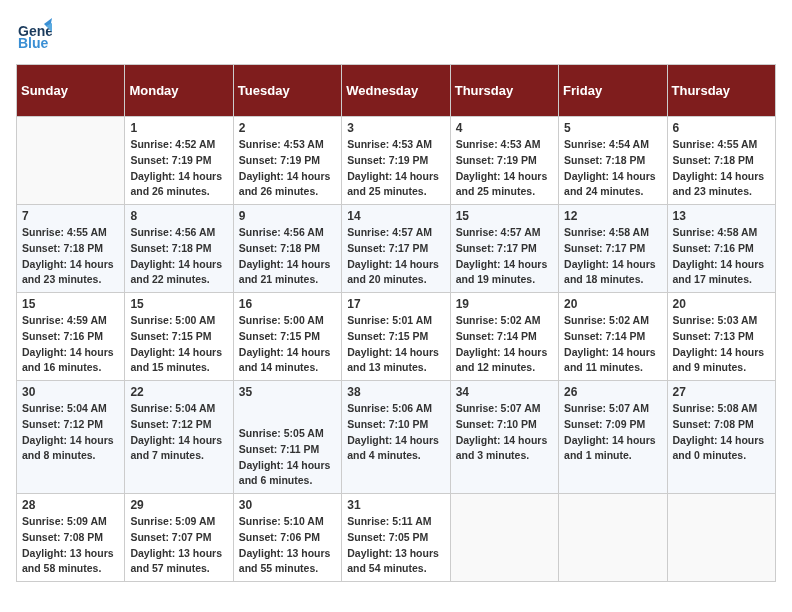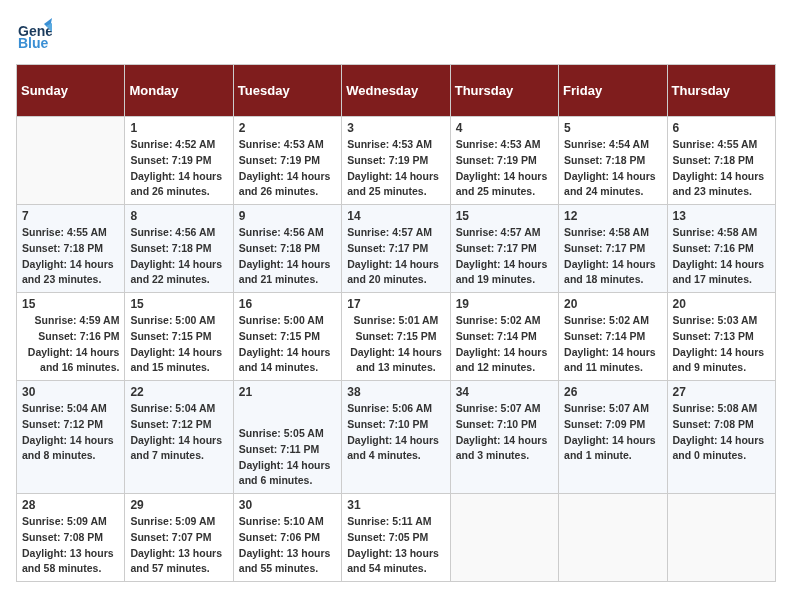--- a/index.html
+++ b/index.html
@@ -203,42 +203,42 @@
           <span class="day-num">13</span>
           <div class="day-info" style="white-space: pre-line;">Sunrise: 4:58 AM
 Sunset: 7:16 PM
 Daylight: 14 hours
 and 17 minutes.</div>
         </td>
       </tr>
       <tr>
         <td>
           <span class="day-num">15</span>
-          <div class="day-info" style="white-space: pre-line; text-align: right;">Sunrise: 4:59 AM
+          <div class="day-info" style="white-space: pre-line;">Sunrise: 4:59 AM
 Sunset: 7:16 PM
 Daylight: 14 hours
 and 16 minutes.</div>
         </td>
         <td>
           <span class="day-num">15</span>
           <div class="day-info" style="white-space: pre-line;">Sunrise: 5:00 AM
 Sunset: 7:15 PM
 Daylight: 14 hours
 and 15 minutes.</div>
         </td>
         <td>
           <span class="day-num">16</span>
           <div class="day-info" style="white-space: pre-line;">Sunrise: 5:00 AM
 Sunset: 7:15 PM
 Daylight: 14 hours
 and 14 minutes.</div>
         </td>
         <td>
           <span class="day-num">17</span>
-          <div class="day-info" style="white-space: pre-line; text-align: center;">Sunrise: 5:01 AM
+          <div class="day-info" style="white-space: pre-line;">Sunrise: 5:01 AM
 Sunset: 7:15 PM
 Daylight: 14 hours
 and 13 minutes.</div>
         </td>
         <td>
           <span class="day-num">19</span>
           <div class="day-info" style="white-space: pre-line;">Sunrise: 5:02 AM
 Sunset: 7:14 PM
 Daylight: 14 hours
 and 12 minutes.</div>
@@ -267,21 +267,21 @@
 and 8 minutes.</div>
         </td>
         <td>
           <span class="day-num">22</span>
           <div class="day-info" style="white-space: pre-line;">Sunrise: 5:04 AM
 Sunset: 7:12 PM
 Daylight: 14 hours
 and 7 minutes.</div>
         </td>
         <td>
-          <span class="day-num">21</span>
+          <span class="day-num">35</span>
           <div class="day-info" style="white-space: pre-line; margin-top: 27px;">Sunrise: 5:05 AM
 Sunset: 7:11 PM
 Daylight: 14 hours
 and 6 minutes.</div>
         </td>
         <td>
           <span class="day-num">38</span>
           <div class="day-info" style="white-space: pre-line;">Sunrise: 5:06 AM
 Sunset: 7:10 PM
 Daylight: 14 hours

